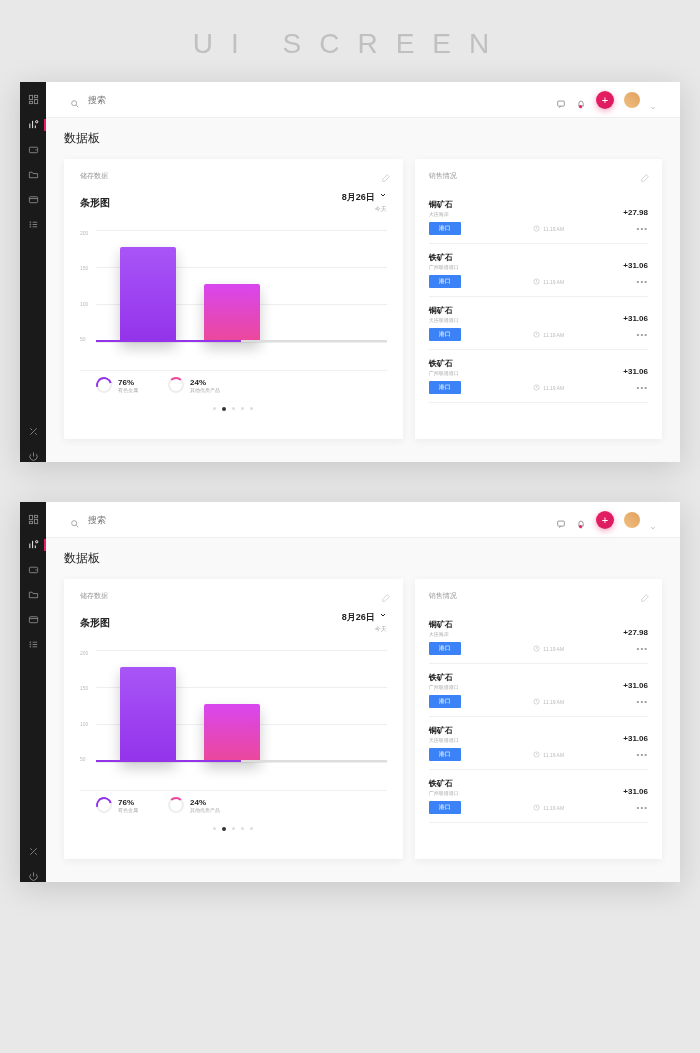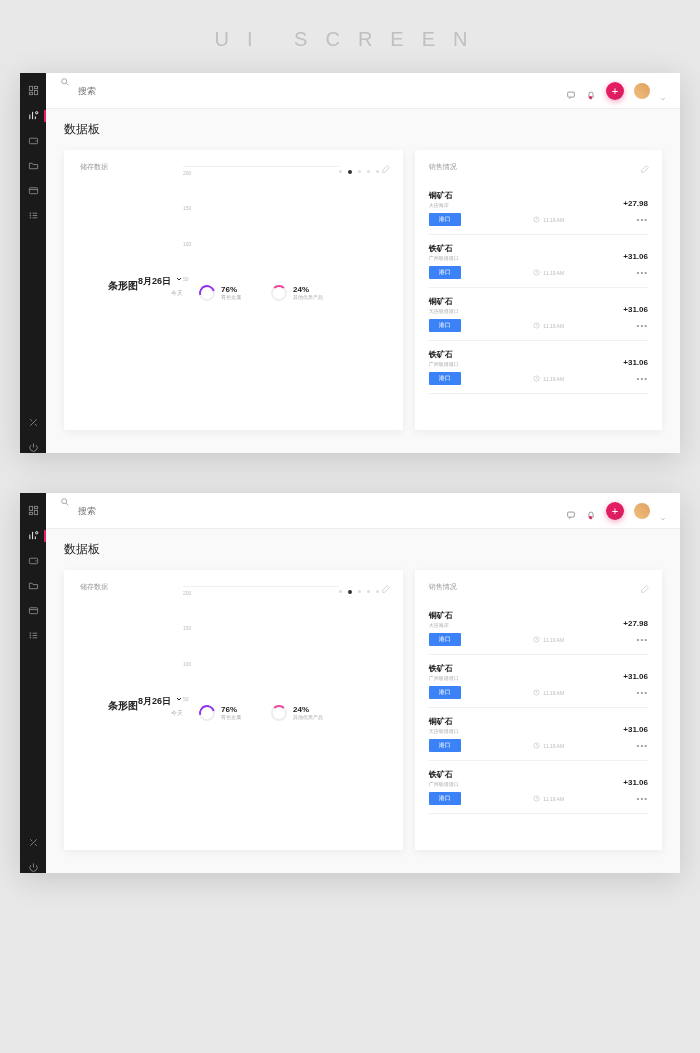--- a/index.html
+++ b/index.html
@@ -1,38 +1,38 @@
 <!DOCTYPE html>
 <html><head>
 <meta charset="utf-8">
 <style>
 *{margin:0;padding:0;box-sizing:border-box;font-family:-apple-system,"PingFang SC","Microsoft YaHei",sans-serif}
 body{background:#e8e8e8;width:700px;height:1053px;overflow:hidden;position:relative}
-.page-title{text-align:center;font-size:20px;letter-spacing:18px;color:#c0c0c0;font-weight:300;padding:28px 0 22px}
+.page-title{text-align:center;font-size:28px;letter-spacing:18px;color:#c0c0c0;font-weight:300;padding:28px 0 22px}
 .dashboard{position:relative;margin:0 20px 40px;background:#f5f5f5;height:380px;box-shadow:0 6px 30px rgba(0,0,0,.15);display:flex}
 .sidebar{width:26px;background:#1a1a1a;display:flex;flex-direction:column;align-items:center;padding-top:12px;gap:14px}
 .sidebar-icon{width:11px;height:11px;color:#888;display:flex;align-items:center;justify-content:center;cursor:pointer}
 .sidebar-icon.active{color:#fff;position:relative}
 .sidebar-icon.active::after{content:"";position:absolute;right:-7px;width:2px;height:12px;background:#e91e63}
 .sidebar-spacer{flex:1}
 .main{flex:1;background:#f9f9f9;display:flex;flex-direction:column}
-.topbar{height:36px;background:#fff;display:flex;padding:0 14px;border-bottom:1px solid #eee}
+.topbar{height:36px;background:#fff;display:flex;align-items:center;padding:0 24px;border-bottom:1px solid #eee}
 .search-icon{width:10px;height:10px;color:#999;margin-right:8px}
 .search-input{border:0;outline:0;font-size:9px;color:#999;flex:1;background:transparent}
 .topbar-right{display:flex;align-items:center;gap:10px}
 .topbar-icon{width:10px;height:10px;color:#888;cursor:pointer;position:relative}
 .notif-dot{position:absolute;bottom:-3px;left:3px;width:3px;height:3px;background:#e91e63;border-radius:50%}
 .add-btn{width:18px;height:18px;border-radius:50%;background:linear-gradient(135deg,#e91e63,#d81b60);color:#fff;display:flex;align-items:center;justify-content:center;font-size:11px;cursor:pointer;box-shadow:0 2px 6px rgba(233,30,99,.4)}
 .avatar{width:16px;height:16px;border-radius:50%;background:linear-gradient(45deg,#f0c080,#e0a060);cursor:pointer}
 .chev{width:6px;height:6px;color:#999}
 .content{flex:1;padding:12px 18px}
 .page-h{font-size:12px;font-weight:400;color:#222;margin-bottom:12px}
 .cards{display:flex;gap:12px;height:280px}
 .card{background:#fff;box-shadow:0 2px 8px rgba(0,0,0,.06);position:relative}
-.card-main{flex:1.4;padding:12px 16px;display:flex;}
+.card-main{flex:1.4;padding:12px 16px;display:flex;flex-direction:column}
 .card-side{flex:1;padding:12px 14px;overflow:hidden}
 .card-label{font-size:7px;color:#999;margin-bottom:10px}
 .card-action{position:absolute;top:10px;right:12px;width:10px;height:10px;color:#ccc;cursor:pointer}
 .chart-head{display:flex;justify-content:space-between;align-items:center;margin-bottom:8px}
 .chart-title{font-size:10px;font-weight:600;color:#222}
 .chart-date{font-size:9px;font-weight:700;color:#222;display:flex;gap:4px}
 .chart-date-sub{font-size:6px;color:#aaa;text-align:right;margin-top:1px}
 .chart-area{position:relative;height:130px;margin:8px 0 6px}
 .y-labels{position:absolute;left:0;top:0;bottom:18px;display:flex;flex-direction:column;justify-content:space-between;font-size:5px;color:#bbb}
 .gridlines{position:absolute;left:16px;right:0;top:0;bottom:18px}

